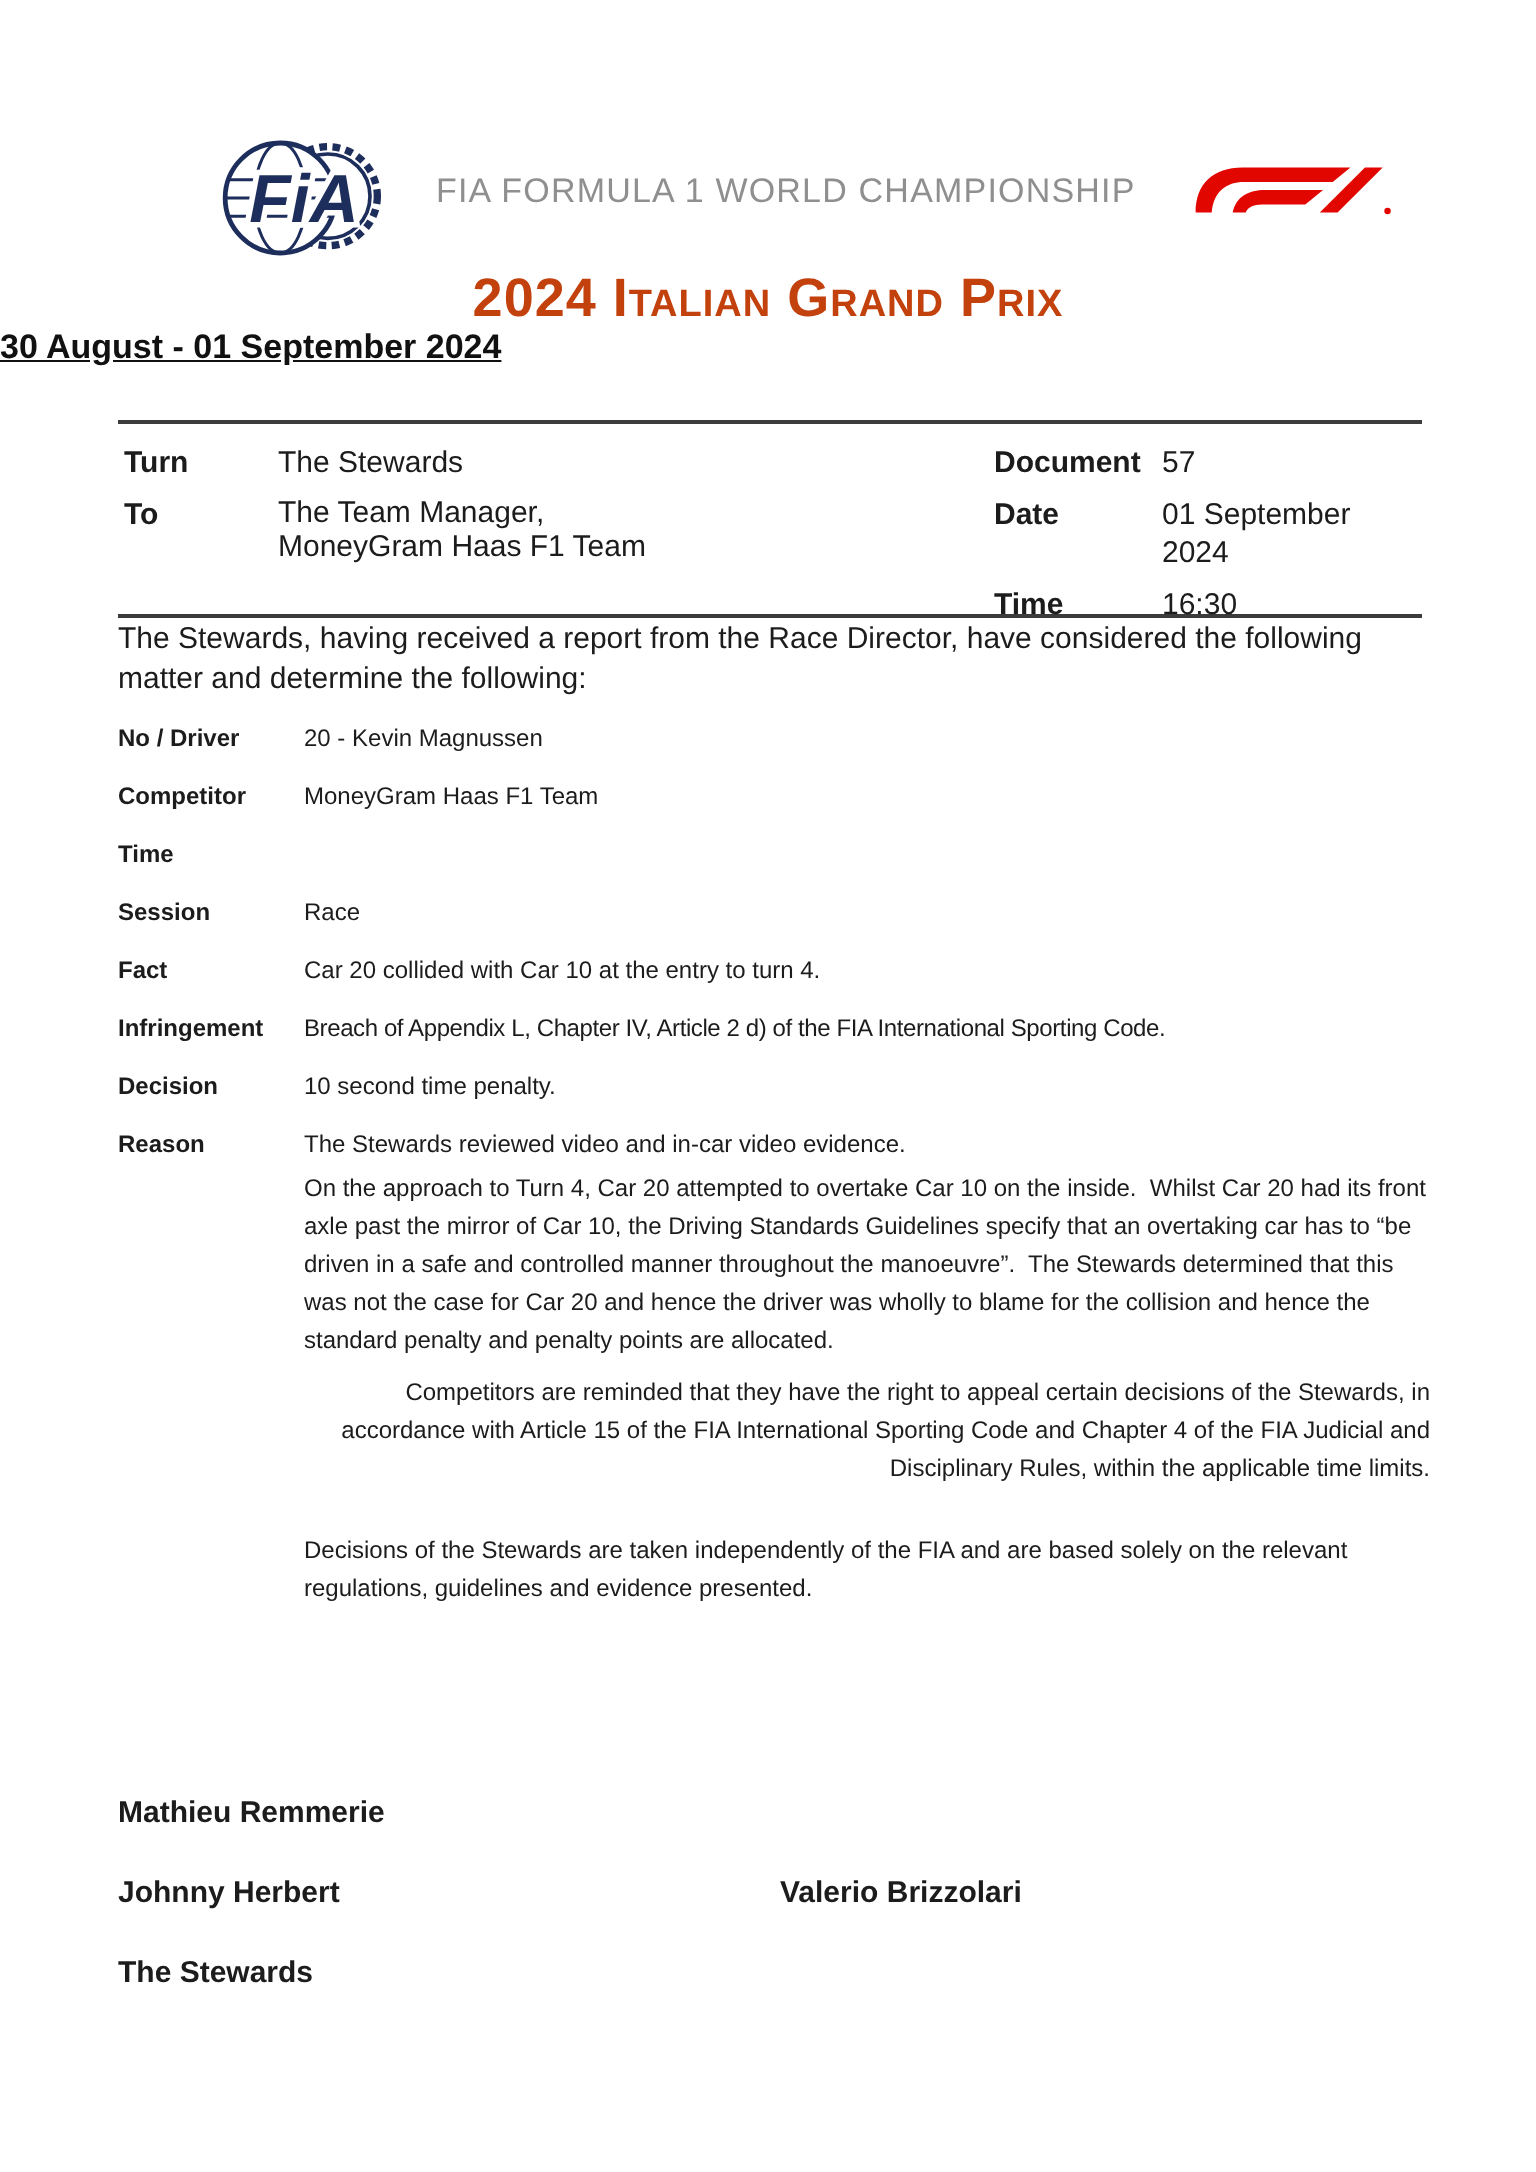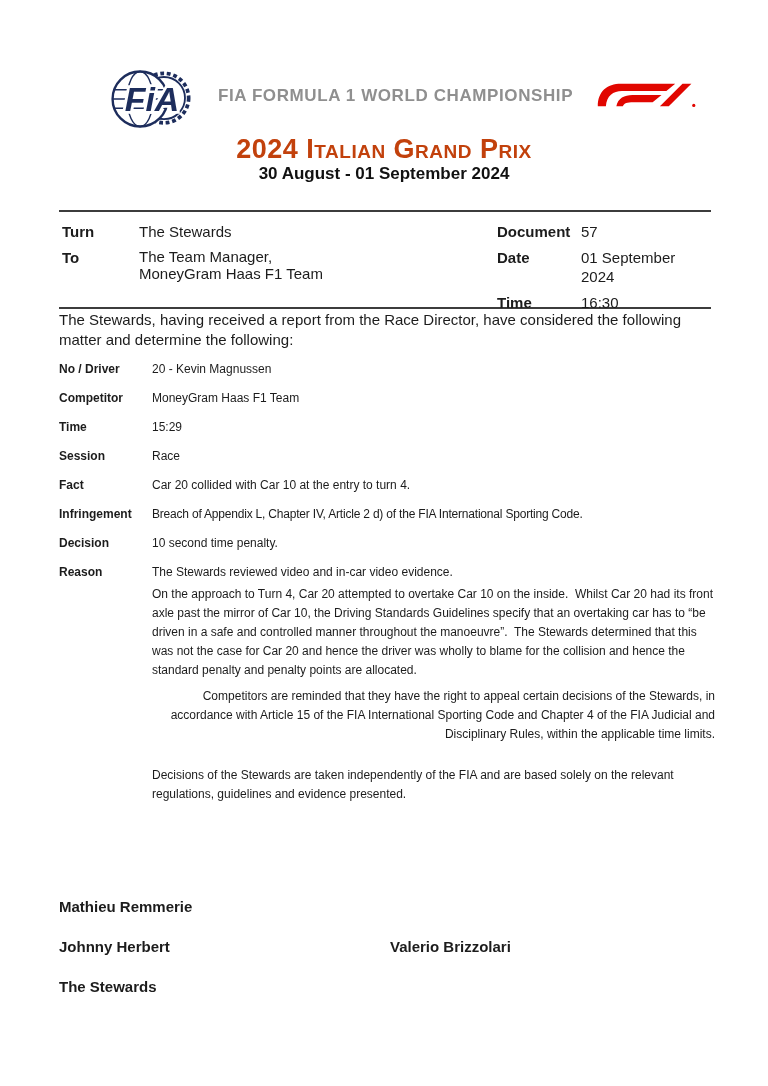--- a/index.html
+++ b/index.html
@@ -8,33 +8,33 @@
     width:768px; height:1086px; position:relative;
     font-family:"Liberation Sans","DejaVu Sans",sans-serif;
     color:#1c1c1c;
   }
   .page { position:absolute; inset:0; background:#fff; overflow:hidden; }
 
   
   .fia-logo { position:absolute; left:106px; top:66px; width:92px; height:66px; }
   .brand-text {
     position:absolute; left:218px; top:86px;
-    font-size:17px; letter-spacing:0.6px; color:#8f8f8f; font-weight:bold;
+    font-size:17px; letter-spacing:0.6px; color:#8f8f8f; font-weight:normal;
   }
   .f1-logo { position:absolute; left:597px; top:80px; width:100px; height:30px; }
 
   
   .title {
     position:absolute; top:134px; left:0; width:100%; text-align:center;
     font-size:27px; font-weight:bold; font-variant:small-caps; letter-spacing:0.5px;
     color:#c2410c;
   }
   .subtitle {
-    position:absolute; top:164px; left:0; width:100%; text-align:center;
-    font-size:17px; font-weight:bold; color:#111;
+    position:absolute; top:164px; left:0; width:100%; text-align:left;
+    font-size:17px; font-weight:bold; color:#111;text-decoration:underline;
   }
 
   
   .meta {
     position:absolute; top:210px; left:59px; width:652px; height:99px;
     border-top:2px solid #3c3c3c; border-bottom:2px solid #3c3c3c;
     font-size:15px;
   }
   .meta-left {
     position:absolute; left:3px; top:10px;
@@ -128,21 +128,20 @@
     <div class="frow">
       <div class="flabel">No / Driver</div>
       <div>20 - Kevin Magnussen</div>
     </div>
     <div class="frow">
       <div class="flabel">Competitor</div>
       <div>MoneyGram Haas F1 Team</div>
     </div>
     <div class="frow">
       <div class="flabel">Time</div>
-      <div>15:29</div>
     </div>
     <div class="frow">
       <div class="flabel">Session</div>
       <div>Race</div>
     </div>
     <div class="frow">
       <div class="flabel">Fact</div>
       <div>Car 20 collided with Car 10 at the entry to turn 4.</div>
     </div>
     <div class="frow">

